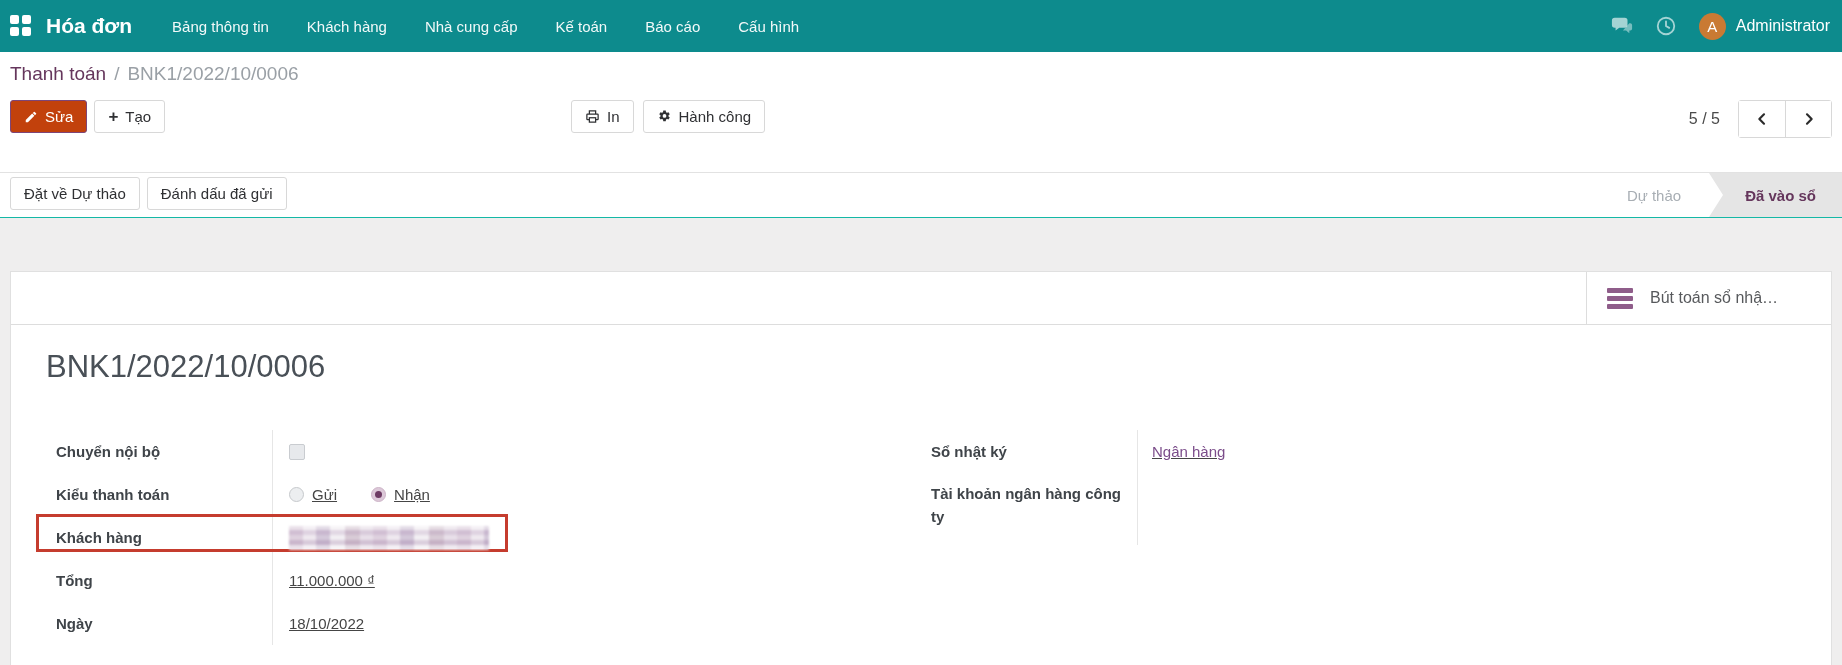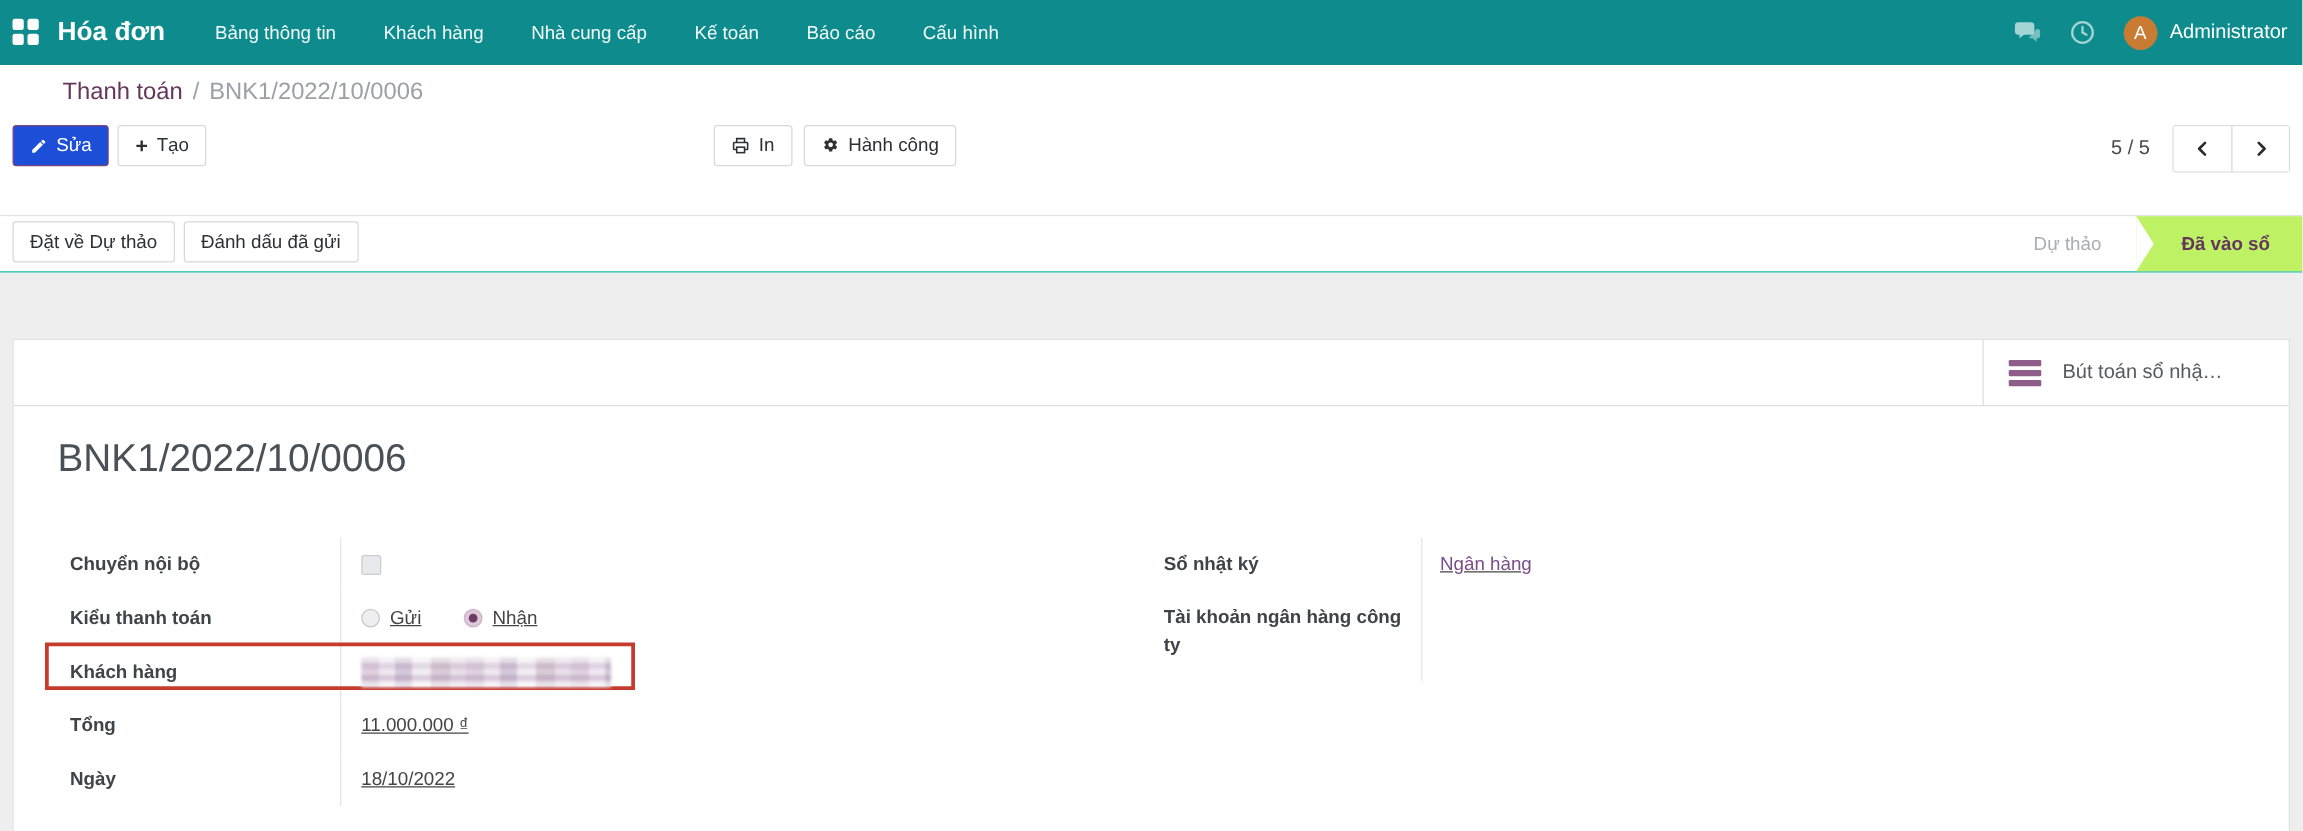--- a/index.html
+++ b/index.html
@@ -18,49 +18,49 @@
   .nav-right { margin-left:auto; display:flex; align-items:center; gap:22px; }
   .nav-ico { width:22px; height:22px; opacity:.8; cursor:pointer; }
   .avatar { width:27px; height:27px; border-radius:50%; background:#c97a33;
     display:flex; align-items:center; justify-content:center; font-size:15px;
     color:#fff; cursor:pointer; }
   .user-name { font-size:16px; color:#fff; cursor:pointer; margin-left:-12px; }
 
   
   .breadcrumb-bar { background:#fff; height:43px; display:flex; align-items:center;
     padding:0 10px; font-size:19px; }
-  .bc-parent { color:#65365c; cursor:pointer;margin-left:40px; }
+  .bc-parent { color:#65365c; cursor:pointer; }
   .bc-sep { color:#9aa0a6; margin:0 8px; }
   .bc-current { color:#9aa0a6; }
 
   
   .control-panel { background:#fff; height:78px; position:relative;
     border-bottom:1px solid #e2e2e2; }
   .cp-left { position:absolute; left:10px; top:5px; display:flex; gap:7px; }
   .btn { font-size:15px; padding:7px 13px; border:1px solid #d8d8d8; background:#fff;
     color:#2f3033; border-radius:3px; cursor:pointer; display:inline-flex;
     align-items:center; gap:7px; font-family:inherit; }
-  .btn-primary { background:#1d4ed8; border-color:#7d4578; color:#fff; }
+  .btn-primary { background:#c2410c; border-color:#7d4578; color:#fff; }
   .cp-center { position:absolute; left:571px; top:5px; display:flex; gap:9px; }
   .cp-right { position:absolute; right:10px; top:5px; display:flex; align-items:center; }
   .pager-text { font-size:16px; color:#4a4a4a; margin-right:18px; }
   .pager-btns { display:flex; border:1px solid #d8d8d8; border-radius:3px; }
   .pager-btn { width:46px; height:36px; background:#fff; display:flex; align-items:center;
     justify-content:center; cursor:pointer; }
   .pager-btn + .pager-btn { border-left:1px solid #d8d8d8; }
   .plus-glyph { font-weight:bold; font-size:17px; line-height:1; }
 
   
   .statusbar { background:#fff; height:45px; position:relative;
     border-bottom:1px solid #14b8a6; }
   .sb-left { position:absolute; left:10px; top:4px; display:flex; gap:7px; }
   .sb-stages { position:absolute; right:0; top:0; bottom:0; display:flex; align-items:stretch; }
   .stage-inactive { display:flex; align-items:center; color:#a8aeb4; font-size:15px;
     padding-right:28px; cursor:default; }
-  .stage-active { position:relative; background:#bef264; display:flex; align-items:center;
+  .stage-active { position:relative; background:#e5e5e5; display:flex; align-items:center;
     font-size:15px; font-weight:bold; color:#65365c; padding:0 26px 0 36px; cursor:default; }
   .stage-active::before { content:""; position:absolute; left:0; top:0;
     border-top:22px solid transparent; border-bottom:22px solid transparent;
     border-left:14px solid #fff; }
 
   
   .content { height:447px; padding:10px 10px 0 10px; background:#efeeee;margin-top:43px; }
   .sheet { background:#fff; border:1px solid #e0e0e0; height:100%; position:relative; }
   .sheet-header { height:53px; border-bottom:1px solid #ddd; display:flex;
     justify-content:flex-end; }

